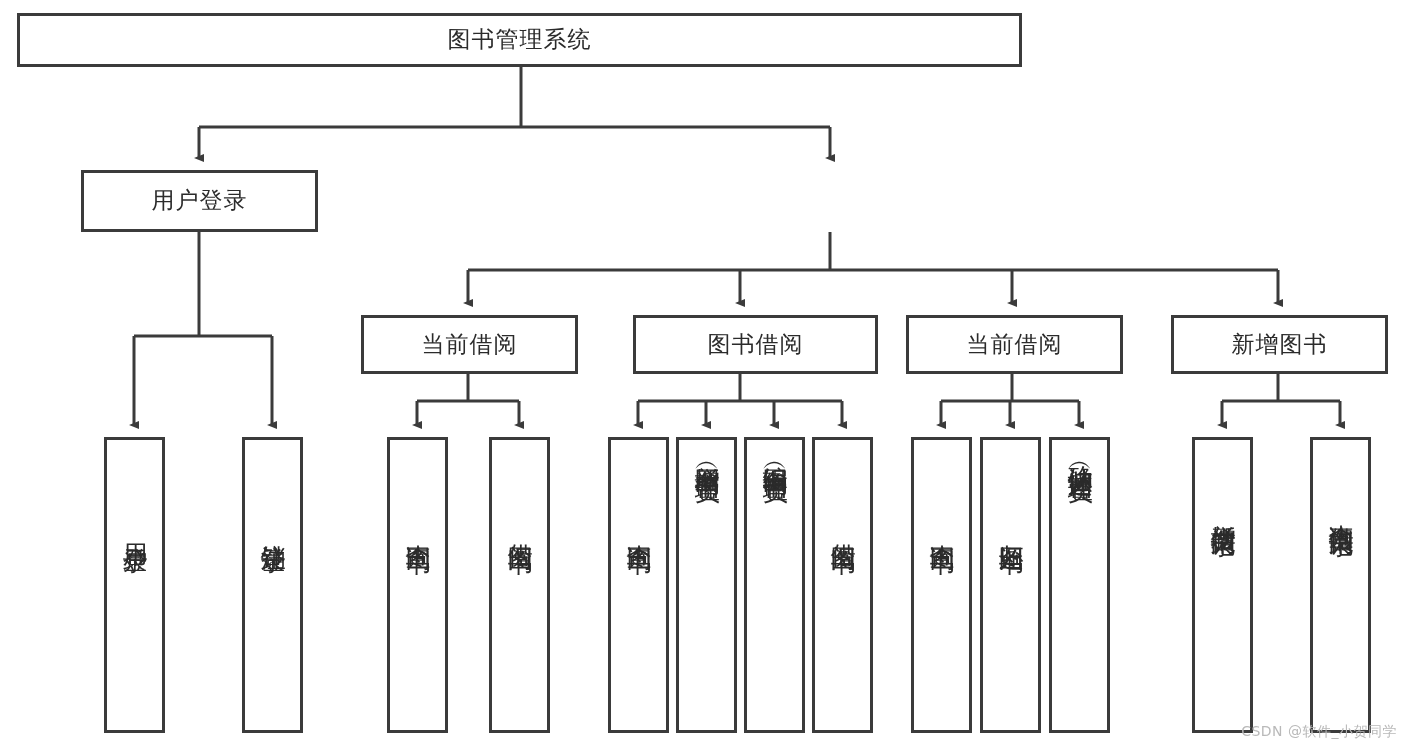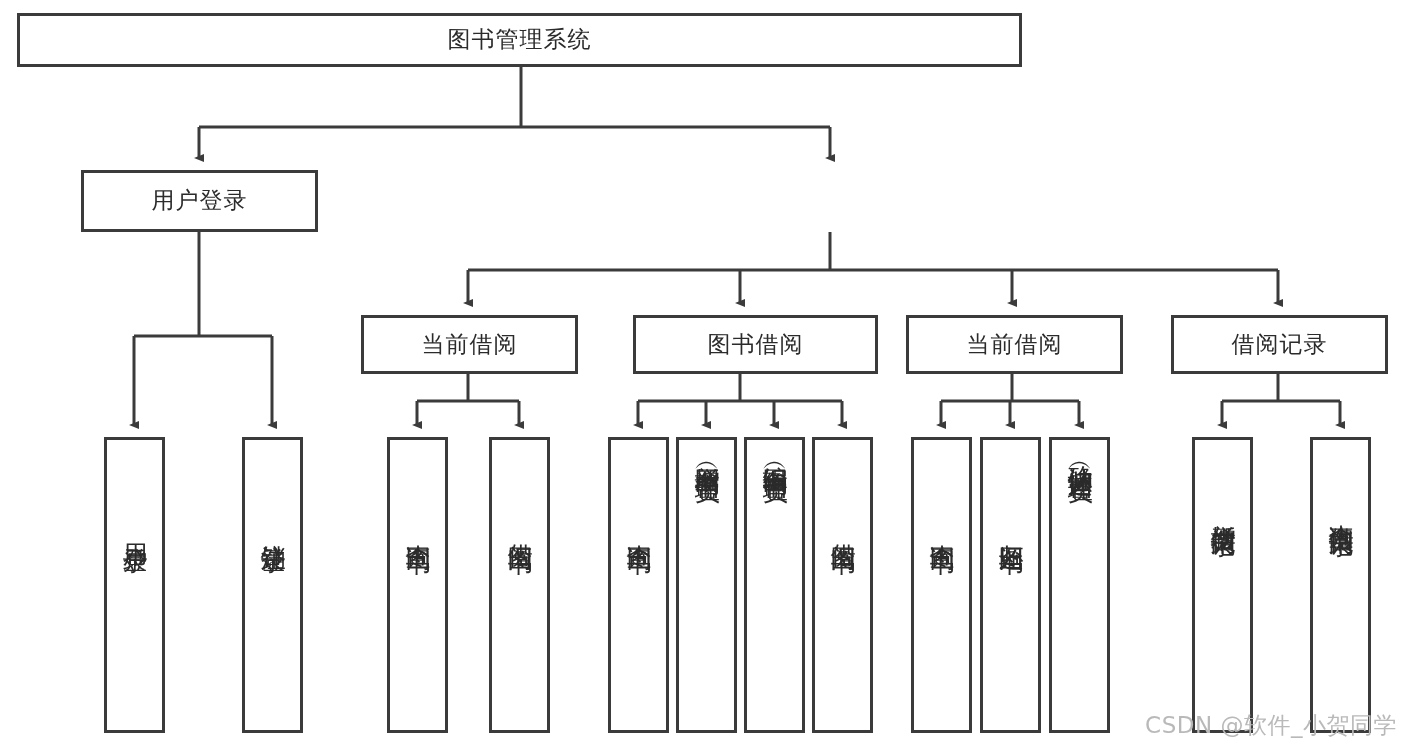--- a/index.html
+++ b/index.html
@@ -55,21 +55,21 @@
   .node.vert.mid .label {
     margin-top: 78px;
   }
   .node.vert.midshort .label {
     margin-top: 58px;
   }
   .watermark {
     position: absolute;
     right: 8px;
     bottom: 6px;
-    font-size: 23px;
+    font-size: 14px;
     color: #b9b9b9;
     letter-spacing: 0.5px;
     white-space: nowrap;
   }
 </style>
 </head>
 <body>
 
 <div id="canvas">
 
@@ -134,21 +134,21 @@
   <div class="node horiz" style="left:361px; top:315px; width:217px; height:59px;">
     <span class="label">当前借阅</span>
   </div>
   <div class="node horiz" style="left:633px; top:315px; width:245px; height:59px;">
     <span class="label">图书借阅</span>
   </div>
   <div class="node horiz" style="left:906px; top:315px; width:217px; height:59px;">
     <span class="label">当前借阅</span>
   </div>
   <div class="node horiz" style="left:1171px; top:315px; width:217px; height:59px;">
-    <span class="label">借阅记录</span>
+    <span class="label">新增图书</span>
   </div>
 
   <div class="node vert mid" style="left:104px; top:437px; width:61px; height:296px;">
     <span class="label">用户登录</span>
   </div>
   <div class="node vert mid" style="left:242px; top:437px; width:61px; height:296px;">
     <span class="label">注销登录</span>
   </div>
 
   <div class="node vert mid" style="left:387px; top:437px; width:61px; height:296px;">

